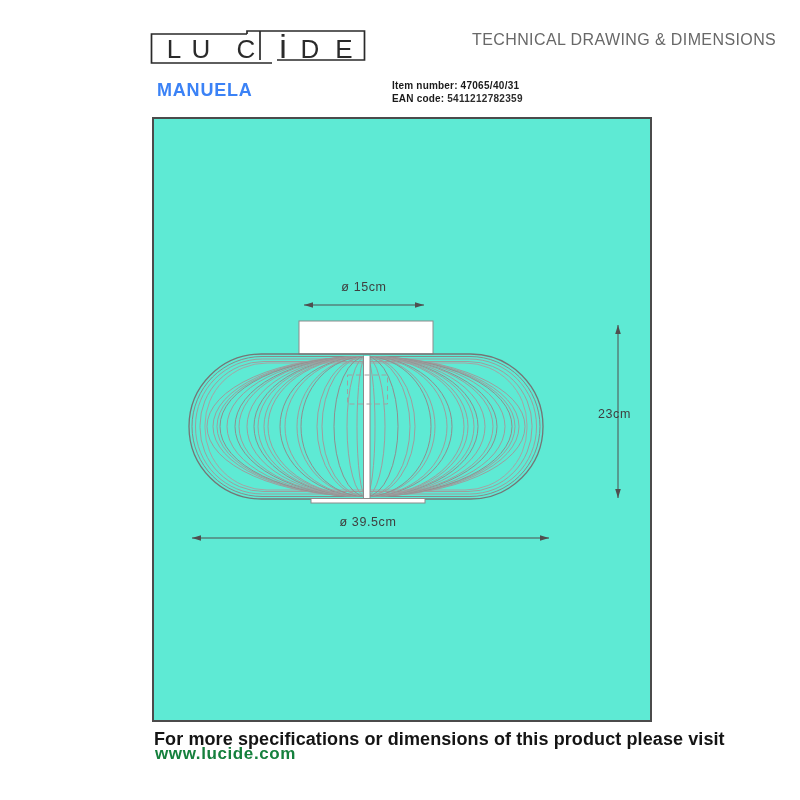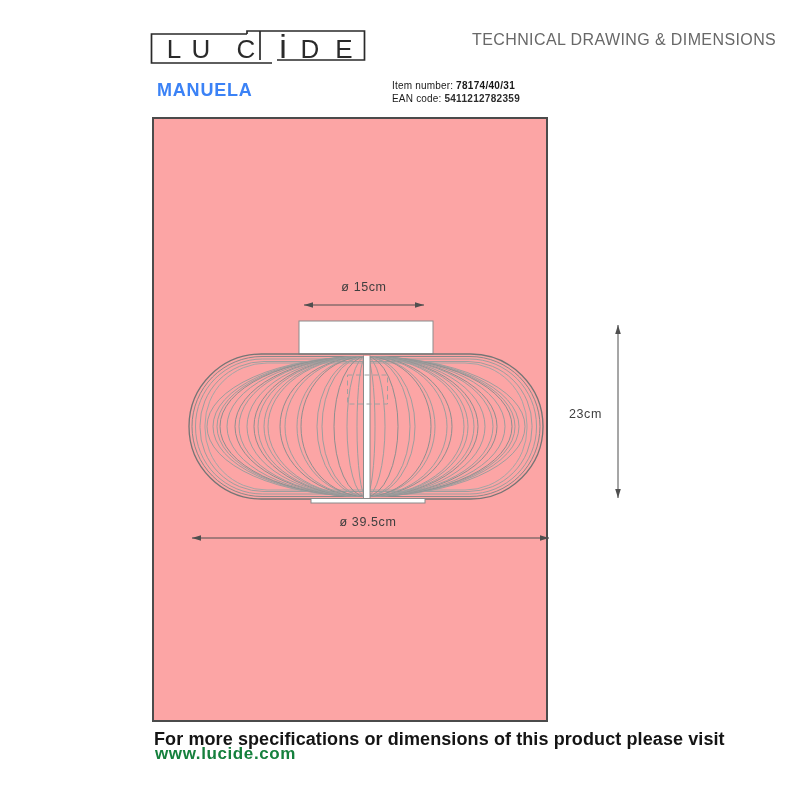--- a/index.html
+++ b/index.html
@@ -12,35 +12,35 @@
   .doc-title{
     position:absolute;left:472px;top:31px;font-size:16px;color:#686868;
     letter-spacing:0.4px;white-space:nowrap;
   }
   .product-name{
     position:absolute;left:157px;top:80px;font-size:18px;font-weight:bold;
     color:#3b82f6;letter-spacing:0.8px;
   }
   .item-block{position:absolute;left:392px;top:79px;font-size:10px;color:#1a1a1a;line-height:13px;}
   .item-row{white-space:nowrap;}
-  .item-label{font-weight:normal;letter-spacing:0.2px;}
+  .item-label{font-weight:bold;letter-spacing:0.2px;}
   .item-value-bold{font-weight:bold;letter-spacing:0.3px;}
   .item-value{font-weight:bold;color:#2c2c2c;letter-spacing:0.3px;}
   
   .frame{
-    position:absolute;left:152px;top:117px;width:396px;height:605px;
-    border:2px solid #4b4b4b;box-sizing:border-box;background:#fca5a5;
+    position:absolute;left:152px;top:117px;width:500px;height:605px;
+    border:2px solid #4b4b4b;box-sizing:border-box;background:#5eead4;
   }
   .frame svg{position:absolute;left:0;top:0;}
   .dim-label{
     position:absolute;font-size:12.5px;color:#3f3f3f;letter-spacing:0.6px;
     white-space:nowrap;
   }
   .dim-mount{left:138px;top:161px;width:144px;text-align:center;}
-  .dim-height{left:415px;top:288px;width:50px;text-align:left;}
+  .dim-height{left:444px;top:288px;width:50px;text-align:left;}
   .dim-width{left:142px;top:396px;width:144px;text-align:center;}
   
   .footer-note{
     position:absolute;left:154px;top:729px;font-size:18px;font-weight:bold;
     color:#141414;letter-spacing:0.1px;white-space:nowrap;
   }
   .footer-site{
     position:absolute;left:155px;top:744px;font-size:17px;font-weight:bold;
     color:#15803d;letter-spacing:0.6px;white-space:nowrap;
   }
@@ -65,21 +65,21 @@
       <text x="194" y="31">E</text>
     </g>
   </svg>
 
   <div class="doc-title">TECHNICAL DRAWING &amp; DIMENSIONS</div>
   <div class="product-name">MANUELA</div>
 
   <div class="item-block">
     <div class="item-row">
       <span class="item-label">Item number:</span>
-      <span class="item-value-bold">78174/40/31</span>
+      <span class="item-value-bold">47065/40/31</span>
     </div>
     <div class="item-row">
       <span class="item-label">EAN code:</span>
       <span class="item-value">5411212782359</span>
     </div>
   </div>
 
   <div class="frame">
     <svg width="500" height="605" viewBox="0 0 500 605">
 

